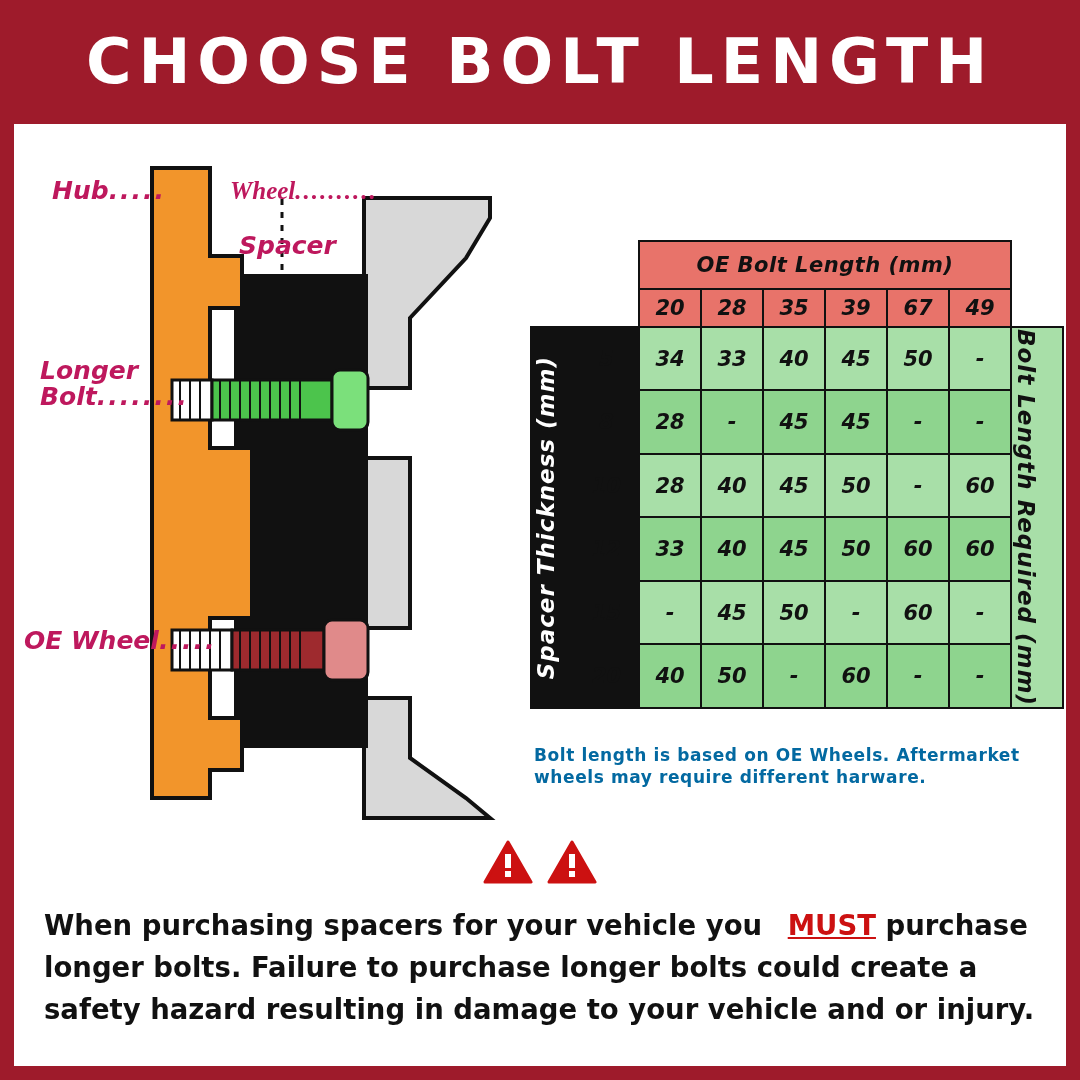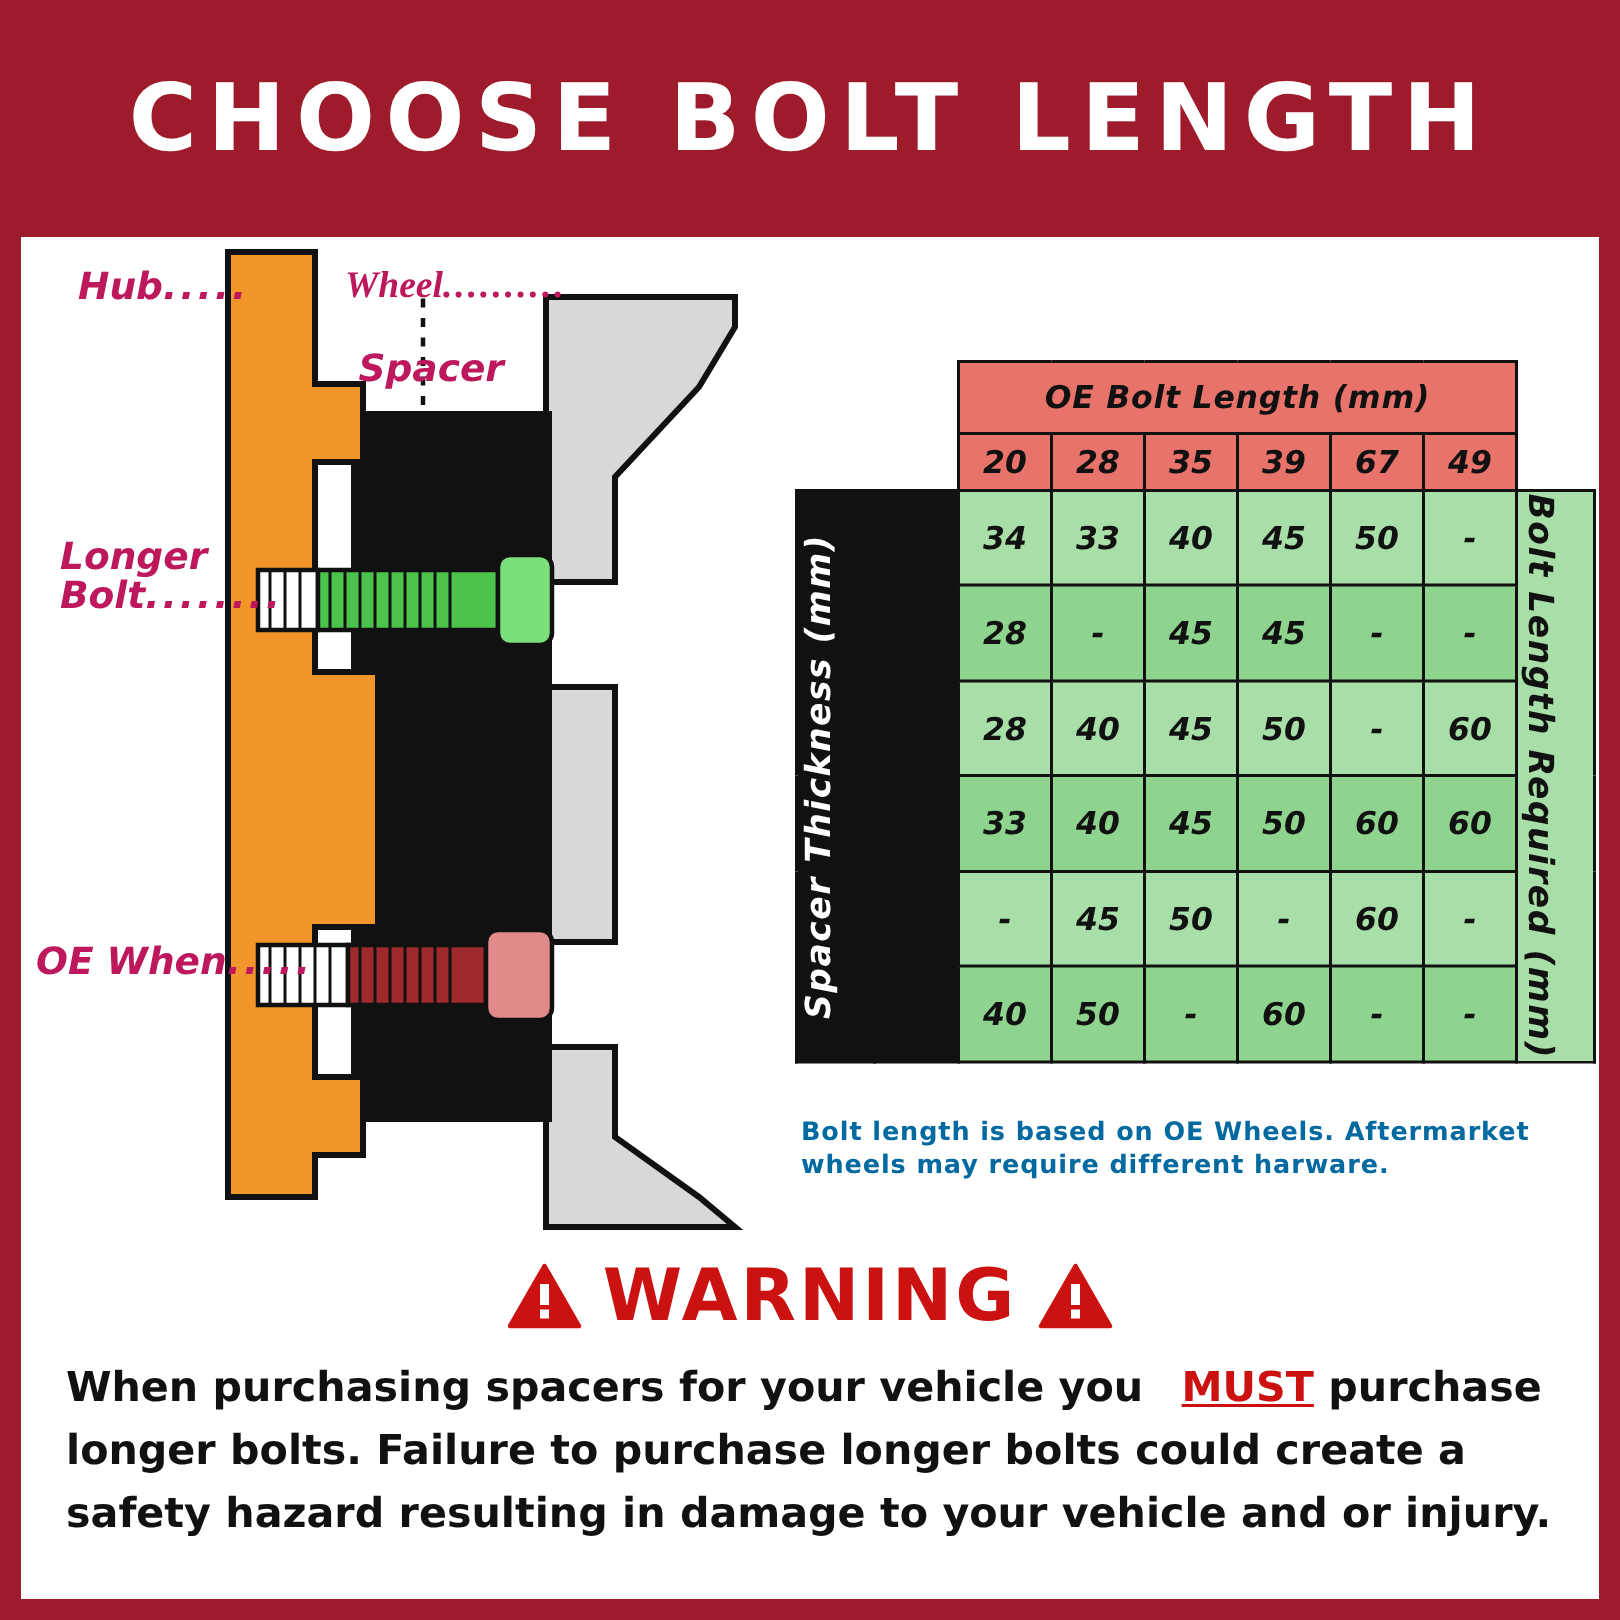--- a/index.html
+++ b/index.html
@@ -23,21 +23,21 @@
     border-left: 14px solid #9e1b2b;
     border-right: 14px solid #9e1b2b;
     border-bottom: 14px solid #9e1b2b;
   }
   
   .header {
     position: absolute;
     left: -14px;
     top: 0;
     width: 1080px;
-    height: 158px;
+    height: 124px;
     background: #9e1b2b;
     display: flex;
     align-items: center;
     justify-content: center;
   }
   .header-title {
     color: #ffffff;
     font-family: "DejaVu Sans", sans-serif;
     font-weight: bold;
     font-size: 62px;
@@ -278,21 +278,21 @@
       <g stroke="#111111" stroke-width="3" stroke-dasharray="6 7">
         <line x1="268" y1="112" x2="268" y2="40"></line>
       </g>
     </svg>
 
     <div class="dlabel lbl-hub"><span>Hub</span><span class="dots">.....</span></div>
     <div class="dlabel lbl-wheel"><span>Wheel</span><span class="dots">..........</span></div>
     <div class="dlabel lbl-spacer">Spacer</div>
     <div class="dlabel lbl-longer"><span>Longer
 Bolt</span><span class="dots">........</span></div>
-    <div class="dlabel lbl-oe"><span>OE When</span><span class="dots">.....</span></div>
+    <div class="dlabel lbl-oe"><span>OE Wheel</span><span class="dots">.....</span></div>
   </div>
 
   <div class="table-area">
     <table class="tbl">
       <colgroup>
         <col style="width:48px">
         <col style="width:56px">
         <col style="width:62px">
         <col style="width:62px">
         <col style="width:62px">
@@ -387,21 +387,20 @@
   <div class="table-note">Bolt length is based on OE Wheels. Aftermarket wheels may require different harware.</div>
 
   <div class="warning-row">
     <span class="warn-tri">
       <svg width="50" height="44" viewBox="0 0 50 44">
         <polygon points="25,2 48,42 2,42" fill="#CC1111" stroke="#CC1111" stroke-width="3" stroke-linejoin="round"></polygon>
         <rect x="22" y="14" width="6" height="14" fill="#ffffff"></rect>
         <rect x="22" y="31" width="6" height="6" fill="#ffffff"></rect>
       </svg>
     </span>
-    <span class="warn-word">WARNING</span>
     <span class="warn-tri">
       <svg width="50" height="44" viewBox="0 0 50 44">
         <polygon points="25,2 48,42 2,42" fill="#CC1111" stroke="#CC1111" stroke-width="3" stroke-linejoin="round"></polygon>
         <rect x="22" y="14" width="6" height="14" fill="#ffffff"></rect>
         <rect x="22" y="31" width="6" height="6" fill="#ffffff"></rect>
       </svg>
     </span>
   </div>
 
   <div class="warn-body-wrap">

